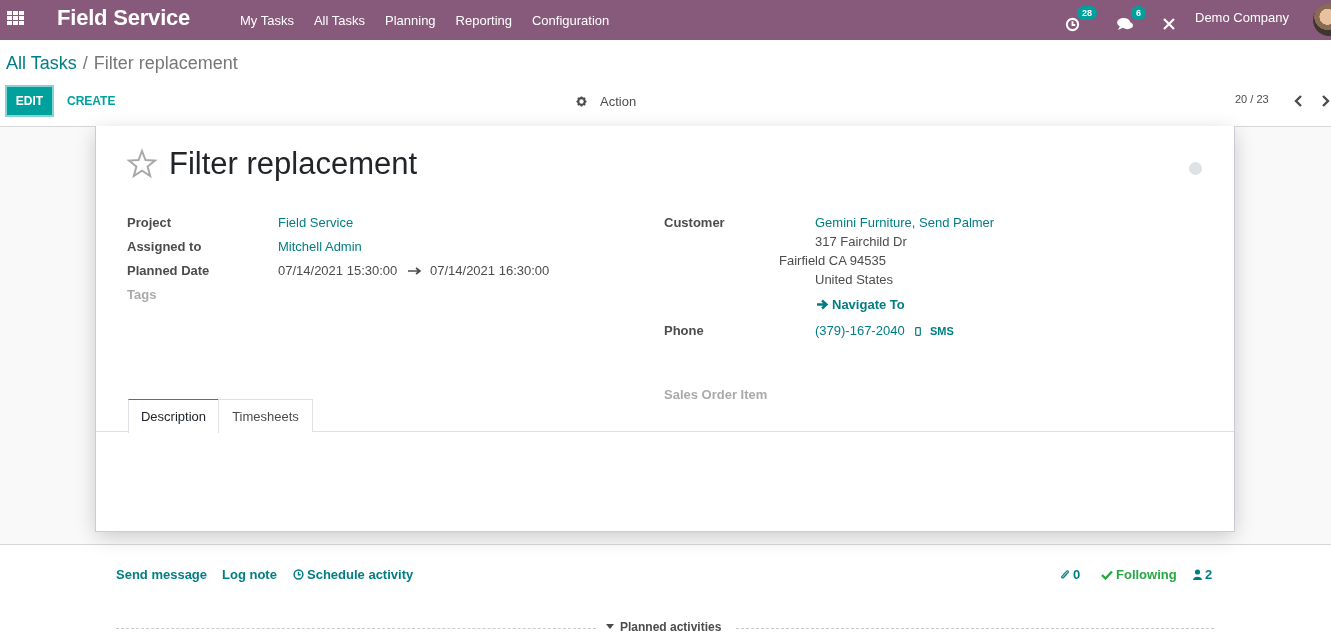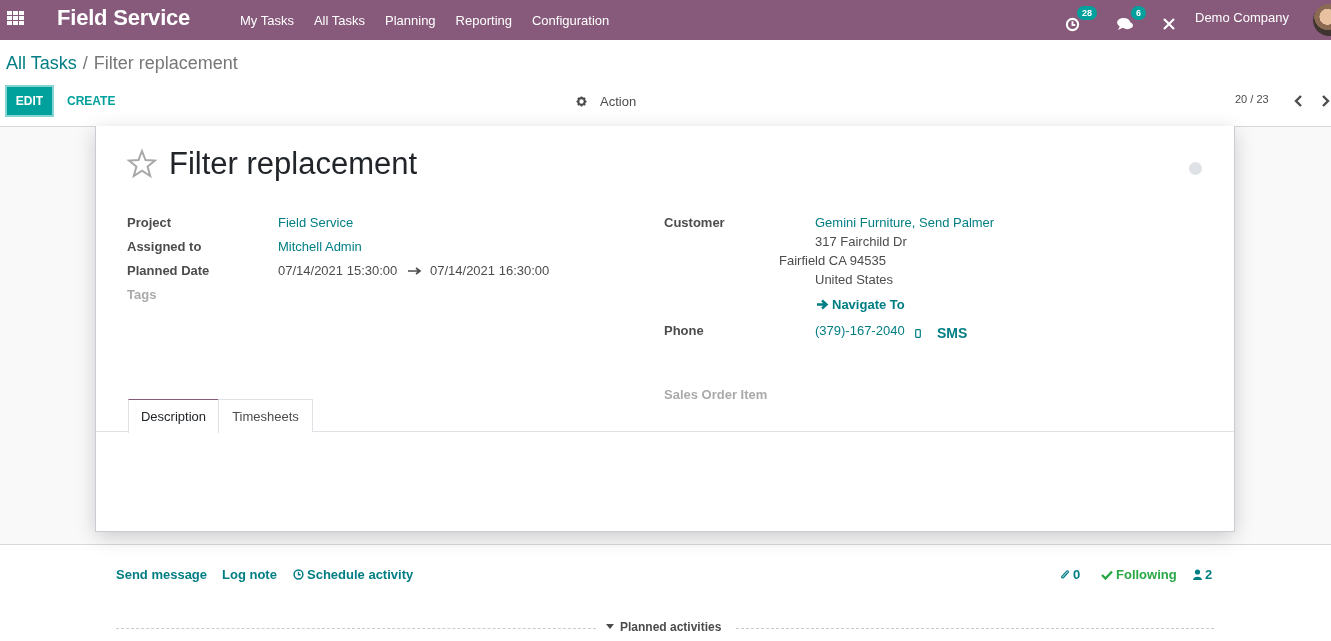--- a/index.html
+++ b/index.html
@@ -35,21 +35,21 @@
   .star { position: absolute; left: 126px; top: 148px; width: 32px; height: 32px; cursor: pointer; }
   .title { position: absolute; left: 169px; top: 146px; font-size: 31px; color: #212529; }
   .status-dot { position: absolute; left: 1189px; top: 162px; width: 13px; height: 13px; border-radius: 50%; background: #dee2e6; cursor: pointer; }
 
   .label { position: absolute; font-size: 13px; font-weight: bold; color: #4c4c4c; }
   .label.muted { color: #aaaaaa; }
   .value { position: absolute; font-size: 13px; color: #4c4c4c; }
   .link { color: #017e84; cursor: pointer; }
 
   .navigate { position: absolute; left: 817px; top: 297px; font-size: 13px; font-weight: bold; color: #017e84; cursor: pointer; display: flex; align-items: center; gap: 3px; }
-  .sms { position: absolute; left: 915px; top: 325px; font-size: 14px; font-weight: bold; color: #017e84; cursor: pointer; display: flex; align-items: center; gap: 16px; }
+  .sms { position: absolute; left: 915px; top: 325px; font-size: 11px; font-weight: bold; color: #017e84; cursor: pointer; display: flex; align-items: center; gap: 9px; }
 
   .tabs { position: absolute; left: 96px; top: 399px; width: 1138px; height: 33px; border-bottom: 1px solid #dee2e6; }
   .tab { position: absolute; top: 0; height: 33px; display: flex; align-items: center; justify-content: center; font-size: 13px; color: #4c4c4c; border: 1px solid #dee2e6; border-bottom: none; background: #fff; cursor: pointer; }
   .tab.active { border-top: 1px solid #875a7b; height: 34px; color: #212529; }
 
   
   .chatter-link { position: absolute; top: 567px; font-size: 13px; font-weight: bold; color: #017e84; cursor: pointer; display: flex; align-items: center; gap: 3px; }
   .chatter-right { position: absolute; top: 567px; font-size: 13px; font-weight: bold; cursor: pointer; display: flex; align-items: center; gap: 3px; }
   .planned { position: absolute; left: 116px; top: 620px; width: 1098px; height: 16px; }
   .planned .line { position: absolute; top: 8px; border-top: 1px dashed #cccccc; height: 0; }

